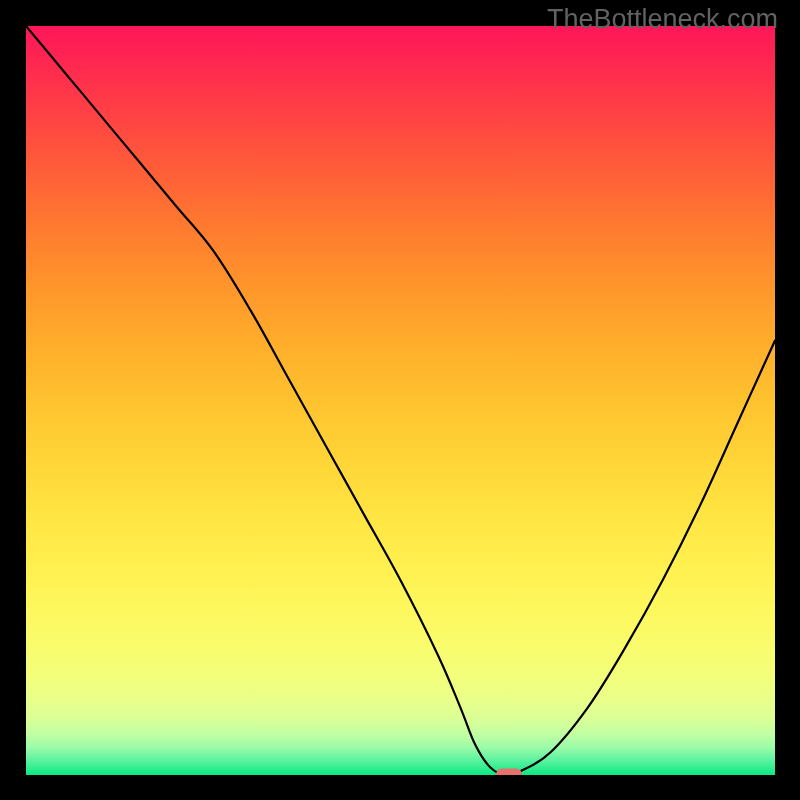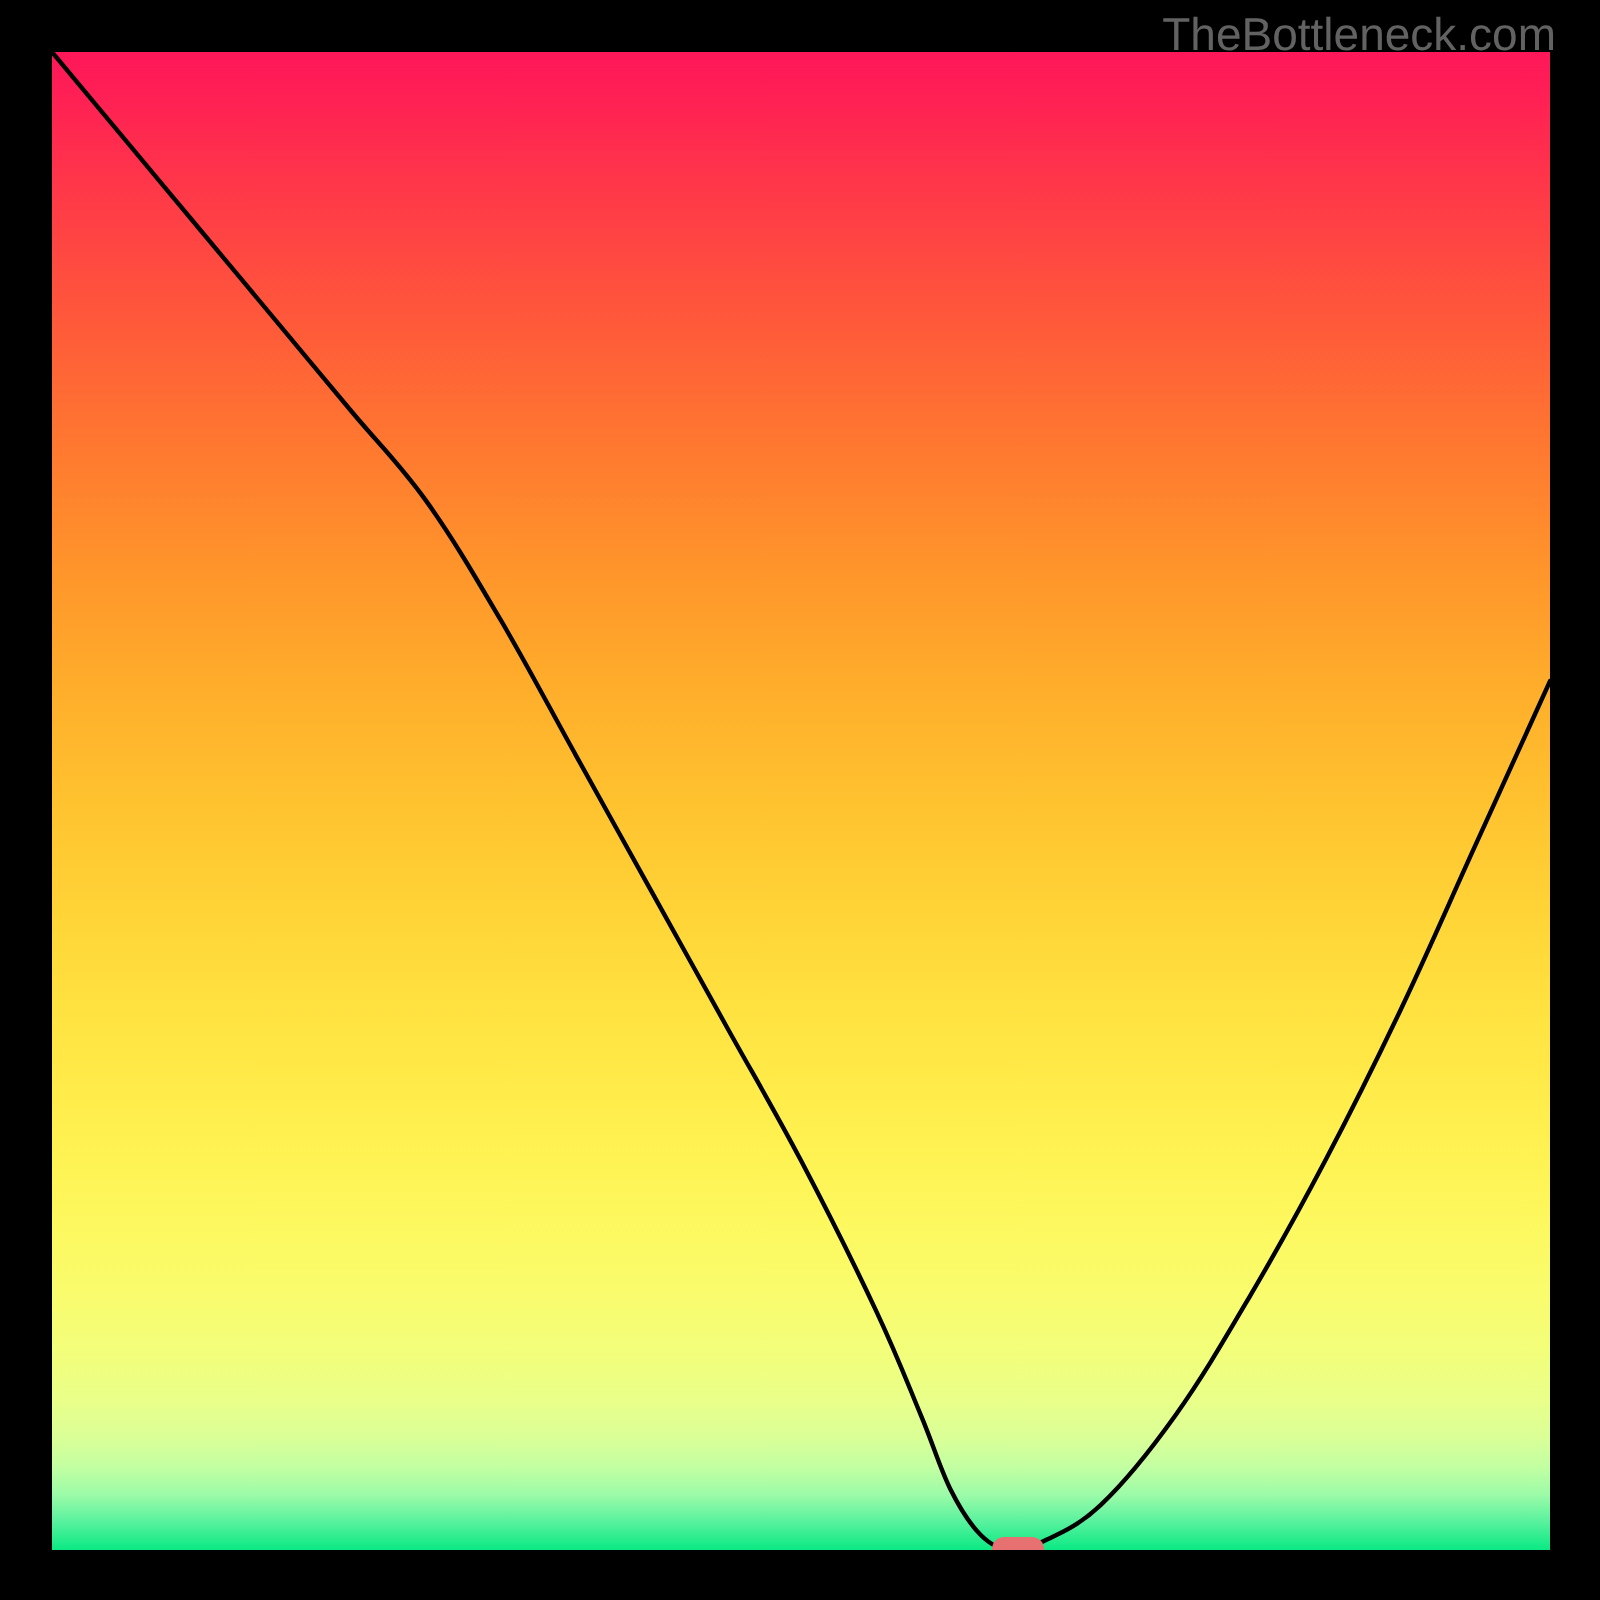--- a/index.html
+++ b/index.html
@@ -8,21 +8,21 @@
     height: 800px;
     background: #000;
     position: relative;
     font-family: Arial, sans-serif;
   }
   .watermark {
     position: absolute;
     top: 4px;
     right: 22px;
     color: #626262;
-    font-size: 23px;
+    font-size: 27px;
     font-weight: 500;
     z-index: 10;
   }
   .plot-area {
     position: absolute;
     left: 26px;
     top: 26px;
     width: 749px;
     height: 749px;
     overflow: hidden;

